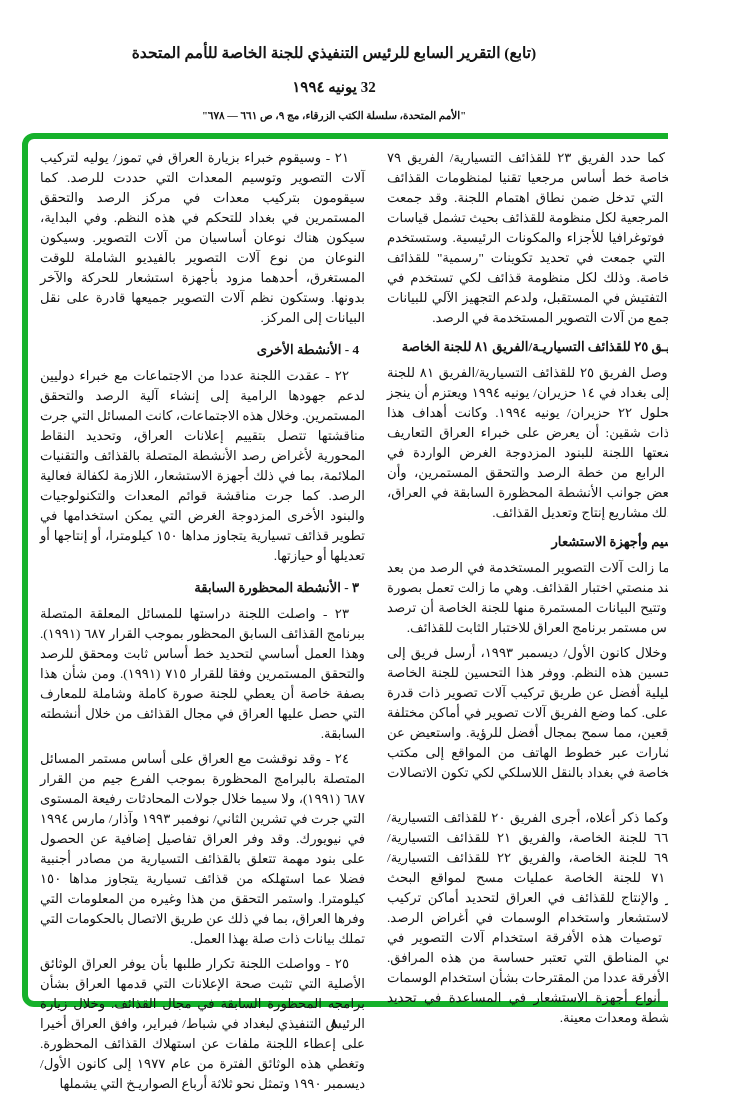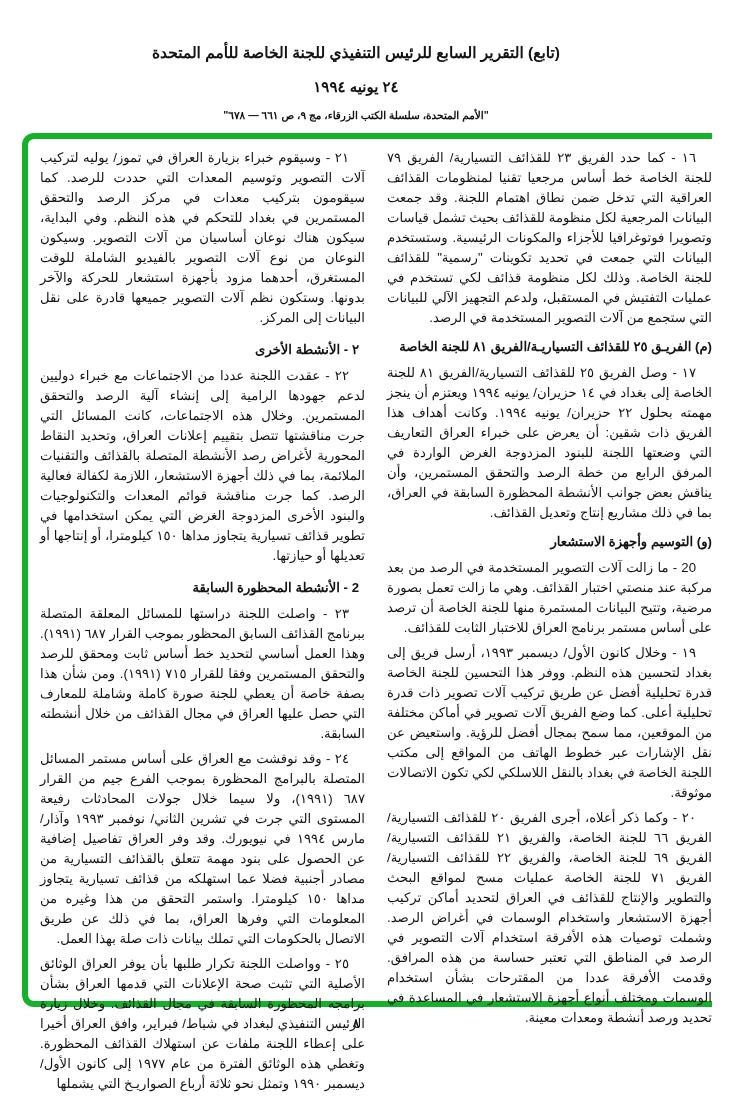--- a/index.html
+++ b/index.html
@@ -6,23 +6,22 @@
     margin: 0;
     padding: 0;
     background: #ffffff;
   }
   .page {
     position: relative;
     width: 668px;
     height: 1104px;
     background: #ffffff;
     overflow: hidden;
-    font-family: Liberation Sans, sans-serif;
+    font-family: Liberation Serif, serif;
     color: #141414;
-    padding-left: 44px;
   }
   .doc-header {
     position: absolute;
     top: 44px;
     left: 0;
     right: 0;
     text-align: center;
     direction: rtl;
   }
   .doc-title {
@@ -93,43 +92,43 @@
     font-weight: bold;
   }
 </style>
 </head>
 <body>
 
 <div class="page">
 
   <div class="doc-header" dir="rtl">
     <div class="doc-title">(تابع) التقرير السابع للرئيس التنفيذي للجنة الخاصة للأمم المتحدة</div>
-    <div class="doc-date">٢٤ يونيه ١٩٩٤</div>
+    <div class="doc-date">32 يونيه ١٩٩٤</div>
     <div class="doc-source">"الأمم المتحدة، سلسلة الكتب الزرقاء، مج ٩، ص ٦٦١ — ٦٧٨"</div>
   </div>
 
   <div class="frame"></div>
 
   <div class="content" dir="rtl">
 
     <div class="col">
       <p class="para">١٦ - كما حدد الفريق ٢٣ للقذائف التسيارية/ الفريق ٧٩ للجنة الخاصة خط أساس مرجعيا تقنيا لمنظومات القذائف العراقية التي تدخل ضمن نطاق اهتمام اللجنة. وقد جمعت البيانات المرجعية لكل منظومة للقذائف بحيث تشمل قياسات وتصويرا فوتوغرافيا للأجزاء والمكونات الرئيسية. وستستخدم البيانات التي جمعت في تحديد تكوينات "رسمية" للقذائف للجنة الخاصة. وذلك لكل منظومة قذائف لكي تستخدم في عمليات التفتيش في المستقبل، ولدعم التجهيز الآلي للبيانات التي ستجمع من آلات التصوير المستخدمة في الرصد.</p>
       <p class="subheading hang">(م) الفريـق ٢٥ للقذائف التسياريـة/الفريق ٨١ للجنة الخاصة</p>
       <p class="para">١٧ - وصل الفريق ٢٥ للقذائف التسيارية/الفريق ٨١ للجنة الخاصة إلى بغداد في ١٤ حزيران/ يونيه ١٩٩٤ ويعتزم أن ينجز مهمته بحلول ٢٢ حزيران/ يونيه ١٩٩٤. وكانت أهداف هذا الفريق ذات شقين: أن يعرض على خبراء العراق التعاريف التي وضعتها اللجنة للبنود المزدوجة الغرض الواردة في المرفق الرابع من خطة الرصد والتحقق المستمرين، وأن يناقش بعض جوانب الأنشطة المحظورة السابقة في العراق، بما في ذلك مشاريع إنتاج وتعديل القذائف.</p>
       <p class="subheading hang">(و) التوسيم وأجهزة الاستشعار</p>
       <p class="para">20 - ما زالت آلات التصوير المستخدمة في الرصد من بعد مركبة عند منصتي اختبار القذائف. وهي ما زالت تعمل بصورة مرضية، وتتيح البيانات المستمرة منها للجنة الخاصة أن ترصد على أساس مستمر برنامج العراق للاختبار الثابت للقذائف.</p>
       <p class="para">١٩ - وخلال كانون الأول/ ديسمبر ١٩٩٣، أرسل فريق إلى بغداد لتحسين هذه النظم. ووفر هذا التحسين للجنة الخاصة قدرة تحليلية أفضل عن طريق تركيب آلات تصوير ذات قدرة تحليلية أعلى. كما وضع الفريق آلات تصوير في أماكن مختلفة من الموقعين، مما سمح بمجال أفضل للرؤية. واستعيض عن نقل الإشارات عبر خطوط الهاتف من المواقع إلى مكتب اللجنة الخاصة في بغداد بالنقل اللاسلكي لكي تكون الاتصالات موثوقة.</p>
       <p class="para">٢٠ - وكما ذكر أعلاه، أجرى الفريق ٢٠ للقذائف التسيارية/الفريق ٦٦ للجنة الخاصة، والفريق ٢١ للقذائف التسيارية/الفريق ٦٩ للجنة الخاصة، والفريق ٢٢ للقذائف التسيارية/الفريق ٧١ للجنة الخاصة عمليات مسح لمواقع البحث والتطوير والإنتاج للقذائف في العراق لتحديد أماكن تركيب أجهزة الاستشعار واستخدام الوسمات في أغراض الرصد. وشملت توصيات هذه الأفرقة استخدام آلات التصوير في الرصد في المناطق التي تعتبر حساسة من هذه المرافق. وقدمت الأفرقة عددا من المقترحات بشأن استخدام الوسمات ومختلف أنواع أجهزة الاستشعار في المساعدة في تحديد ورصد أنشطة ومعدات معينة.</p>
     </div>
 
     <div class="col">
       <p class="para">٢١ - وسيقوم خبراء بزيارة العراق في تموز/ يوليه لتركيب آلات التصوير وتوسيم المعدات التي حددت للرصد. كما سيقومون بتركيب معدات في مركز الرصد والتحقق المستمرين في بغداد للتحكم في هذه النظم. وفي البداية، سيكون هناك نوعان أساسيان من آلات التصوير. وسيكون النوعان من نوع آلات التصوير بالفيديو الشاملة للوقت المستغرق، أحدهما مزود بأجهزة استشعار للحركة والآخر بدونها. وستكون نظم آلات التصوير جميعها قادرة على نقل البيانات إلى المركز.</p>
-      <p class="numheading">٢ - الأنشطة الأخرى</p>
+      <p class="numheading">4 - الأنشطة الأخرى</p>
       <p class="para">٢٢ - عقدت اللجنة عددا من الاجتماعات مع خبراء دوليين لدعم جهودها الرامية إلى إنشاء آلية الرصد والتحقق المستمرين. وخلال هذه الاجتماعات، كانت المسائل التي جرت مناقشتها تتصل بتقييم إعلانات العراق، وتحديد النقاط المحورية لأغراض رصد الأنشطة المتصلة بالقذائف والتقنيات الملائمة، بما في ذلك أجهزة الاستشعار، اللازمة لكفالة فعالية الرصد. كما جرت مناقشة قوائم المعدات والتكنولوجيات والبنود الأخرى المزدوجة الغرض التي يمكن استخدامها في تطوير قذائف تسيارية يتجاوز مداها ١٥٠ كيلومترا، أو إنتاجها أو تعديلها أو حيازتها.</p>
-      <p class="numheading">2 - الأنشطة المحظورة السابقة</p>
+      <p class="numheading">٣ - الأنشطة المحظورة السابقة</p>
       <p class="para">٢٣ - واصلت اللجنة دراستها للمسائل المعلقة المتصلة ببرنامج القذائف السابق المحظور بموجب القرار ٦٨٧ (١٩٩١). وهذا العمل أساسي لتحديد خط أساس ثابت ومحقق للرصد والتحقق المستمرين وفقا للقرار ٧١٥ (١٩٩١). ومن شأن هذا بصفة خاصة أن يعطي للجنة صورة كاملة وشاملة للمعارف التي حصل عليها العراق في مجال القذائف من خلال أنشطته السابقة.</p>
       <p class="para">٢٤ - وقد نوقشت مع العراق على أساس مستمر المسائل المتصلة بالبرامج المحظورة بموجب الفرع جيم من القرار ٦٨٧ (١٩٩١)، ولا سيما خلال جولات المحادثات رفيعة المستوى التي جرت في تشرين الثاني/ نوفمبر ١٩٩٣ وآذار/ مارس ١٩٩٤ في نيويورك. وقد وفر العراق تفاصيل إضافية عن الحصول على بنود مهمة تتعلق بالقذائف التسيارية من مصادر أجنبية فضلا عما استهلكه من قذائف تسيارية يتجاوز مداها ١٥٠ كيلومترا. واستمر التحقق من هذا وغيره من المعلومات التي وفرها العراق، بما في ذلك عن طريق الاتصال بالحكومات التي تملك بيانات ذات صلة بهذا العمل.</p>
       <p class="para">٢٥ - وواصلت اللجنة تكرار طلبها بأن يوفر العراق الوثائق الأصلية التي تثبت صحة الإعلانات التي قدمها العراق بشأن برامجه المحظورة السابقة في مجال القذائف. وخلال زيارة الرئيس التنفيذي لبغداد في شباط/ فبراير، وافق العراق أخيرا على إعطاء اللجنة ملفات عن استهلاك القذائف المحظورة. وتغطي هذه الوثائق الفترة من عام ١٩٧٧ إلى كانون الأول/ ديسمبر ١٩٩٠ وتمثل نحو ثلاثة أرباع الصواريـخ التي يشملها</p>
     </div>
 
   </div>
 
   <div class="page-number">٨</div>
 
 </div>

